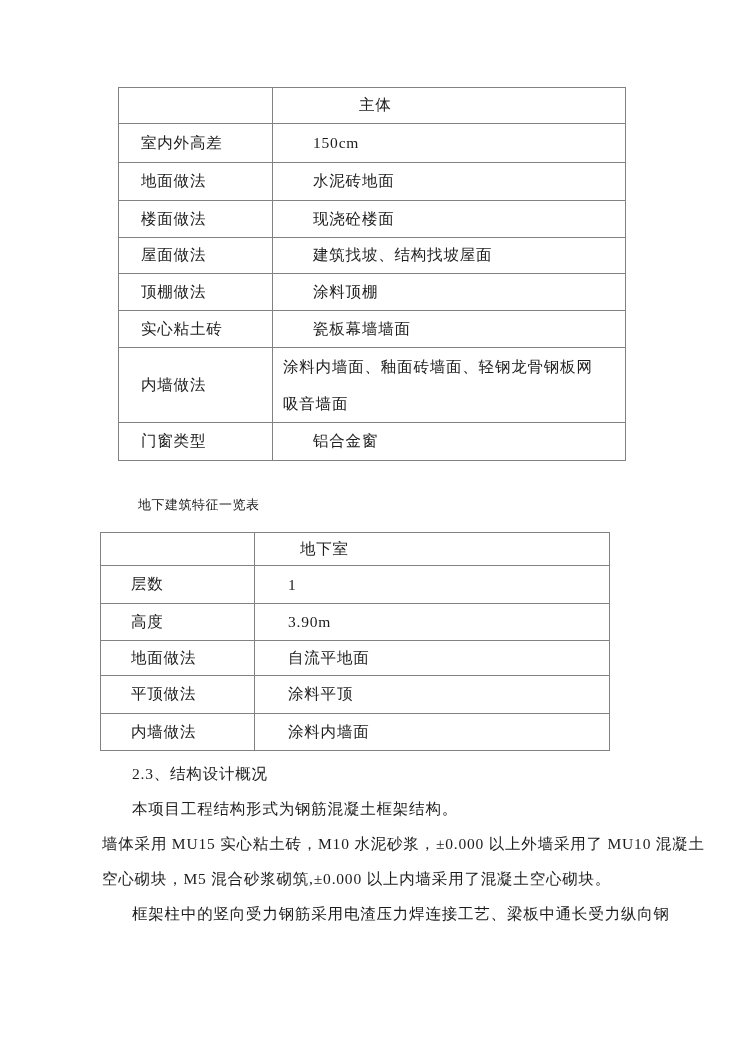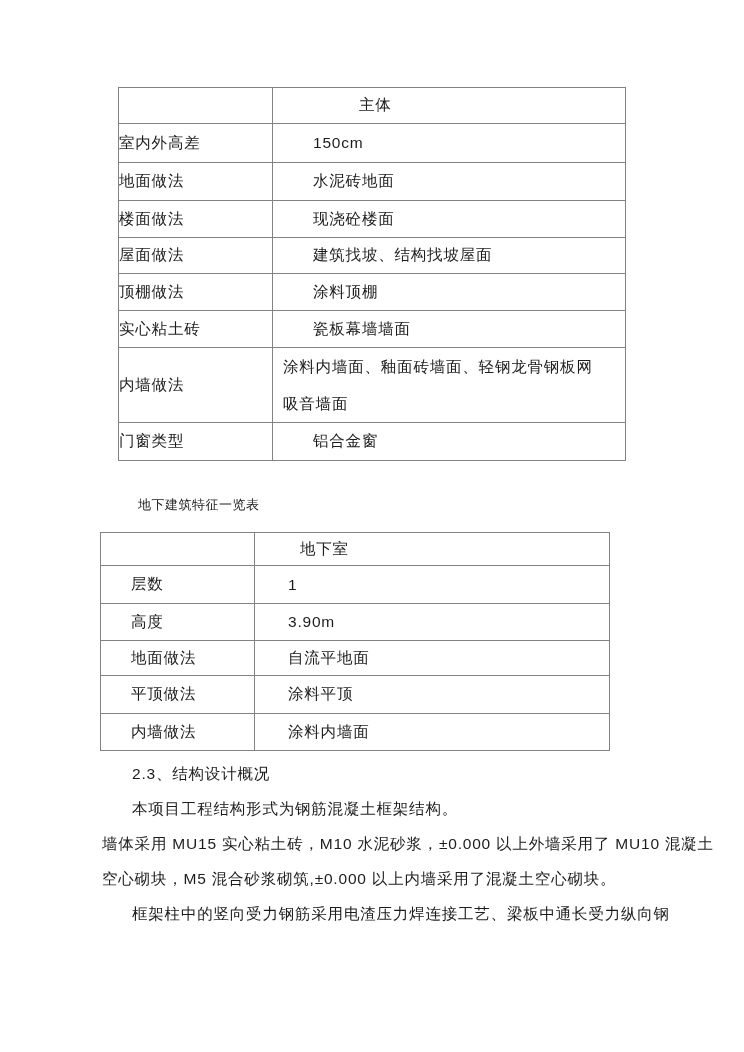--- a/index.html
+++ b/index.html
@@ -1,39 +1,39 @@
 <!DOCTYPE html>
 <html><head>
 <meta charset="utf-8">
 <style>
   * { margin: 0; padding: 0; box-sizing: border-box; }
   html, body { width: 744px; height: 1052px; background: #ffffff; }
   .page {
     position: relative; width: 744px; height: 1052px; background: #ffffff;
-    font-family: Liberation Sans, sans-serif;
+    font-family: Liberation Serif, serif;
     color: #1c1c1c; overflow: hidden;
   }
   table.tbl {
     position: absolute; border-collapse: collapse; table-layout: fixed;
     font-size: 15.5px; letter-spacing: 0.8px; color: #1c1c1c;
   }
   .tbl td { border: 1px solid #828282; vertical-align: middle; white-space: nowrap; overflow: hidden; }
   #t1 { left: 118px; top: 87px; width: 507px; }
   #t2 { left: 100px; top: 532px; width: 509px; }
   .col-label { width: 154px; }
   #t1 .col-value { width: 353px; }
   #t2 .col-value { width: 355px; }
   
   #t1 tr.r0 { height: 36px; } #t1 tr.r1 { height: 39px; } #t1 tr.r2 { height: 38px; }
   #t1 tr.r3 { height: 37px; } #t1 tr.r4 { height: 36px; } #t1 tr.r5 { height: 37px; }
   #t1 tr.r6 { height: 37px; } #t1 tr.r7 { height: 74px; } #t1 tr.r8 { height: 38px; margin-left: 44px; }
   
   #t2 tr.r0 { height: 33px; } #t2 tr.r1 { height: 38px; } #t2 tr.r2 { height: 37px; }
   #t2 tr.r3 { height: 35px; } #t2 tr.r4 { height: 38px; } #t2 tr.r5 { height: 37px; }
-  #t1 td.lbl { }
+  #t1 td.lbl { padding-left: 22px; }
   #t2 td.lbl { padding-left: 30px; }
   #t1 td.val { padding-left: 40px; }
   #t2 td.val { padding-left: 33px; }
   #t1 td.hval { padding-left: 86px; }
   #t2 td.hval { padding-left: 45px; }
   #t1 td.val.wrap {
     padding: 0 20px 0 10px; white-space: normal; line-height: 37px;
   }
   .caption {
     position: absolute; left: 138px; top: 496px;

